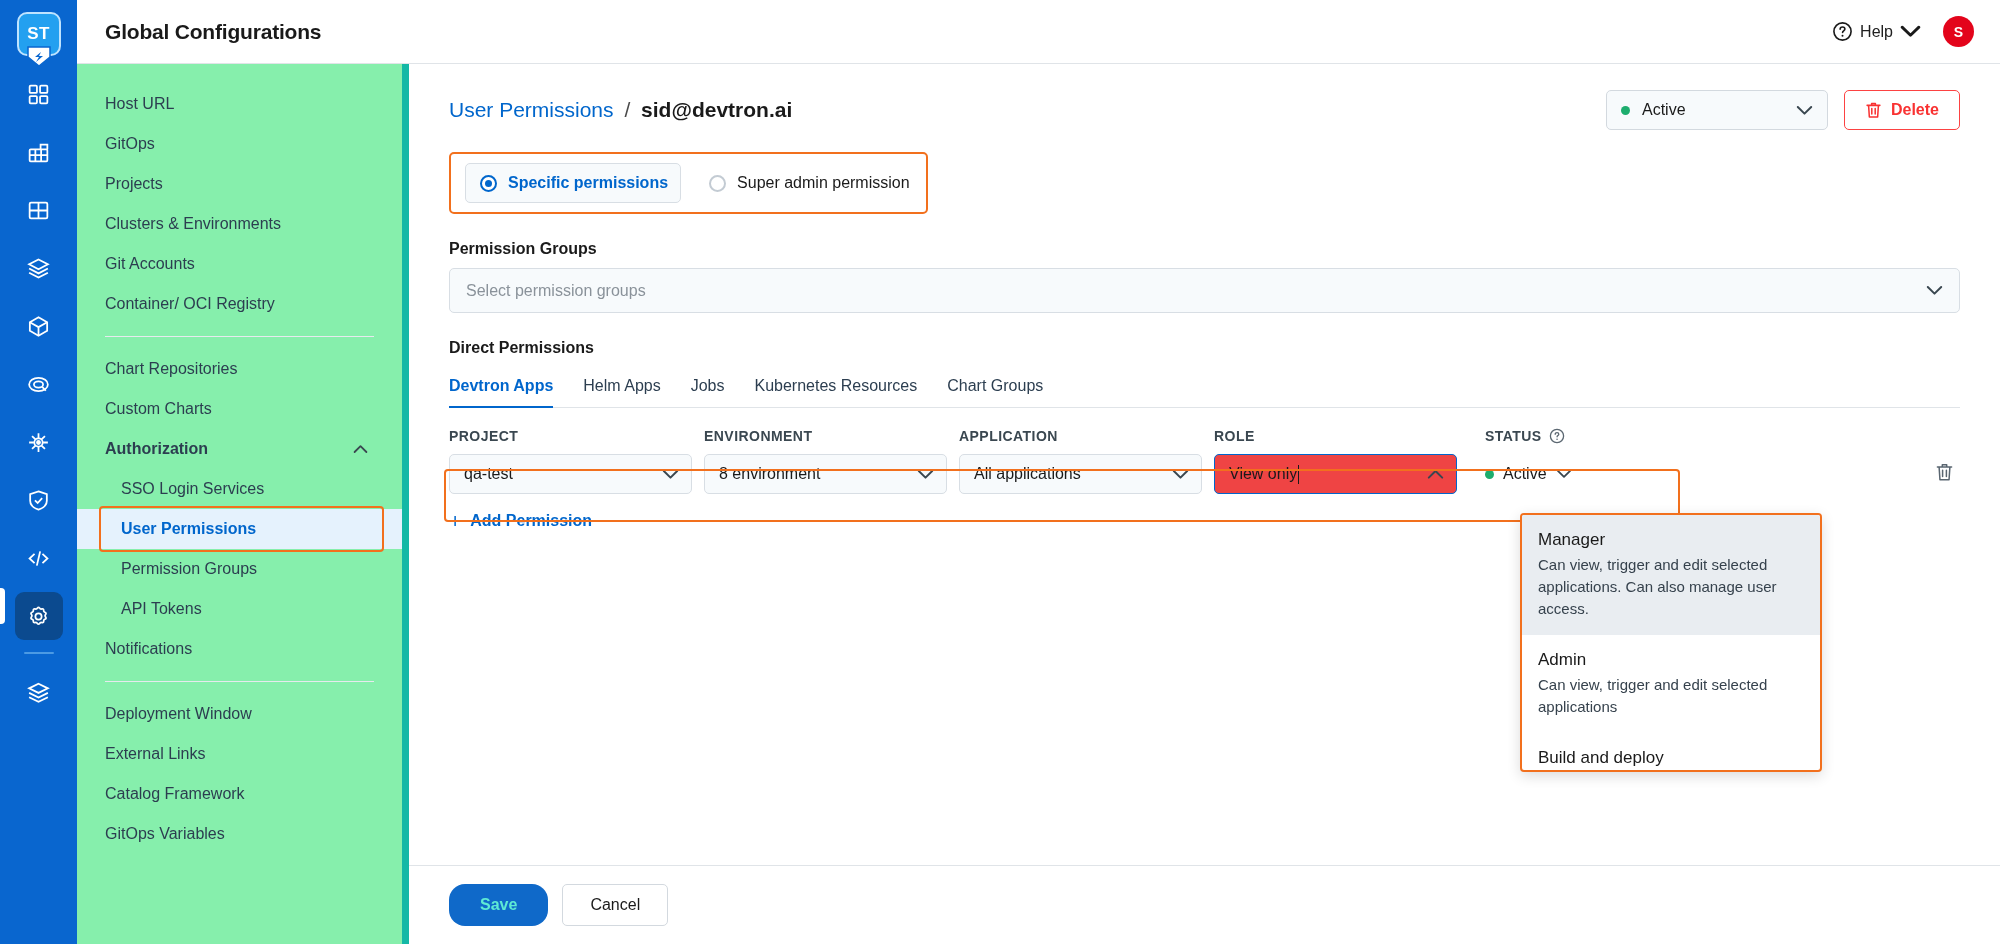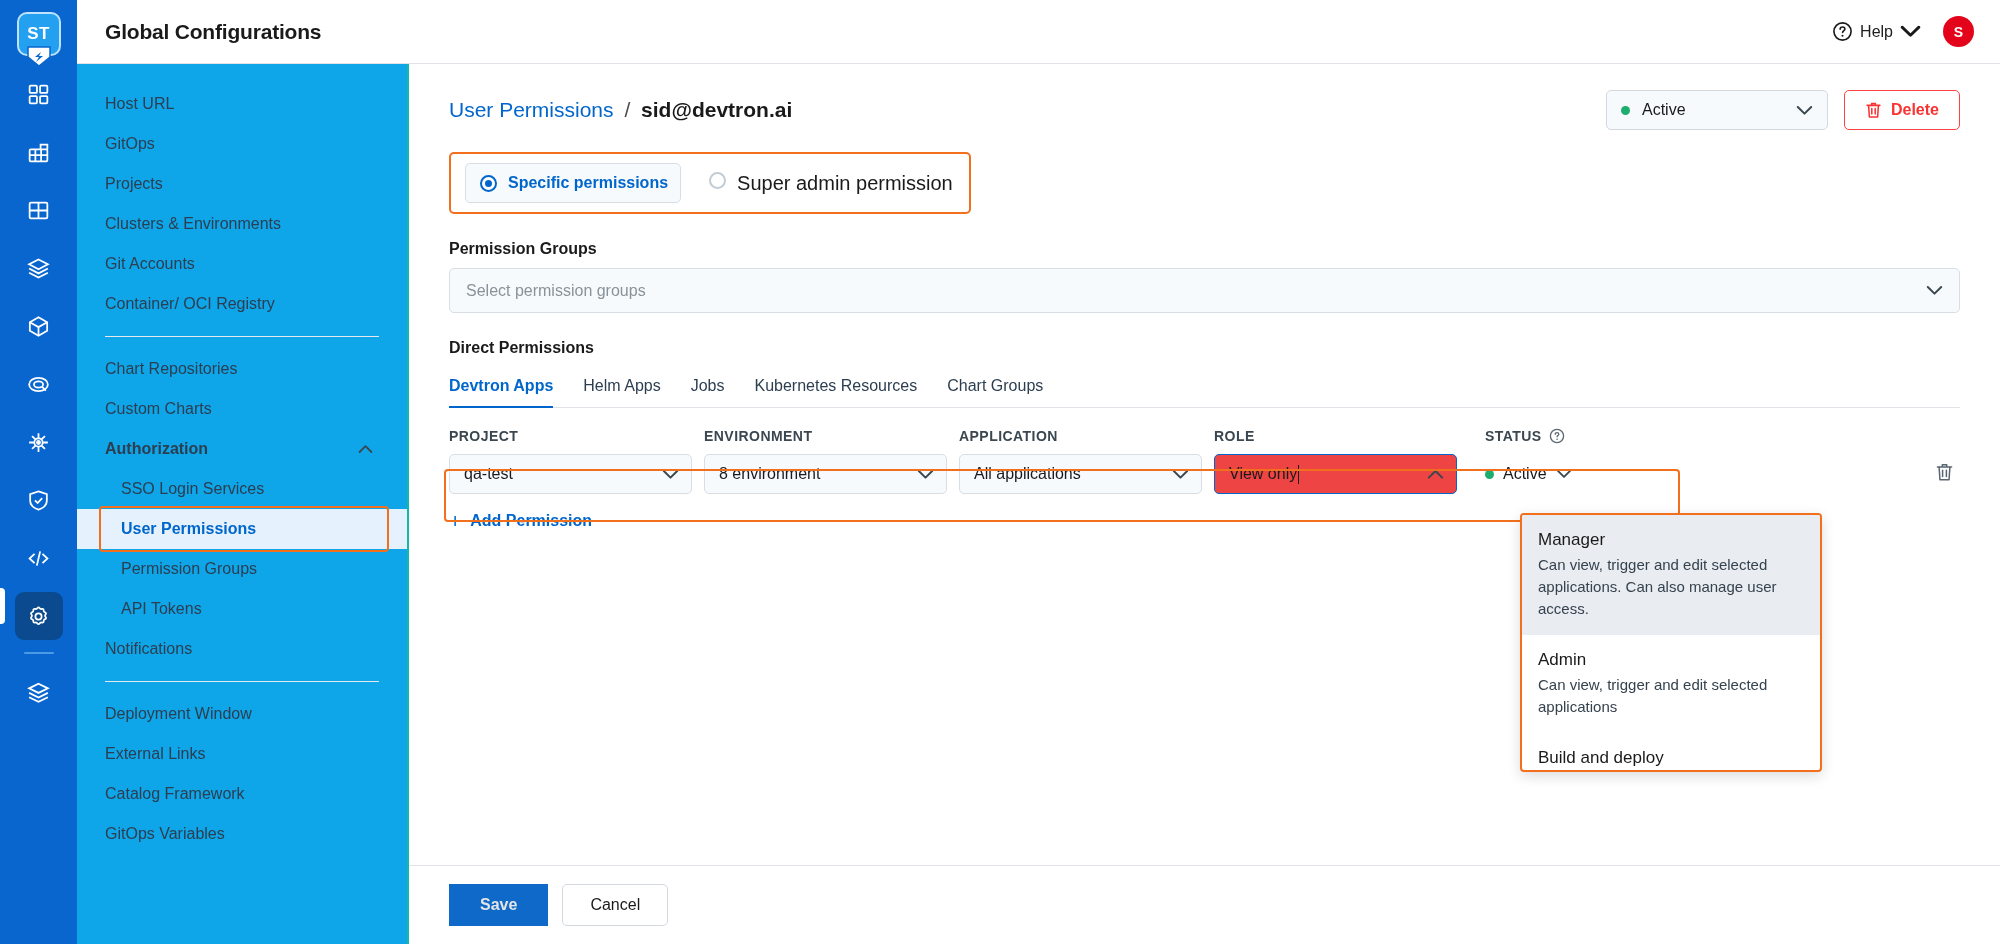--- a/index.html
+++ b/index.html
@@ -58,22 +58,22 @@
   .avatar {
     width: 31px; height: 31px; border-radius: 50%; background: #e3041b;
     color: #fff; display: flex; align-items: center; justify-content: center;
     font-size: 14px; font-weight: 700; cursor: pointer;
   }
 
   .body-row { flex: 1; display: flex; min-height: 0; }
 
   
   .subnav {
-    width: 332px; flex: 0 0 332px; background: #0ea5e9;
-    border-right: 2px solid #14b8a6;
+    width: 332px; flex: 0 0 332px; background: #86efac;
+    border-right: 7px solid #14b8a6;
     padding: 20px 0 0 0; overflow: hidden; position: relative;
   }
   .nav-item {
     padding: 9px 26px 9px 28px; font-size: 16px; color: #2c3e50;
     cursor: pointer; line-height: 22px; white-space: nowrap;
   }
   .nav-item.group {
     font-weight: 600; display: flex; align-items: center; justify-content: space-between;
     padding-right: 34px;
   }
@@ -115,21 +115,21 @@
     color: #f93232; font-size: 16px; font-weight: 600; cursor: pointer;
   }
   .btn-delete svg { width: 17px; height: 18px; stroke: #f93232; fill: none; stroke-width: 1.6; }
 
   
   .radio-box {
     margin-top: 22px; display: inline-flex; align-items: center; gap: 28px;
     border: 2px solid #f2701d; border-radius: 5px;
     padding: 9px 16px 9px 14px;
   }
-  .radio-opt { display: flex; gap: 11px; cursor: pointer; font-size: 20px; }
+  .radio-opt { display: flex; align-items: center; gap: 11px; cursor: pointer; font-size: 16px; }
   .radio-opt.sel { color: #0066cc; font-weight: 700; }
   .radio-opt.unsel { color: #1a1a1a; }
   .rd { width: 17px; height: 17px; border-radius: 50%; border: 2px solid #c3cbd3; background: #fff; position: relative; flex: 0 0 17px; }
   .rd.on { border-color: #0066cc; }
   .rd.on::after {
     content: ''; position: absolute; inset: 3px; border-radius: 50%; background: #0066cc;
   }
 
   .sec-label { font-size: 16px; font-weight: 700; color: #1a1a1a; margin-top: 26px; }
   .big-select {
@@ -200,22 +200,22 @@
   .dd-opt.hi { background: #e9edf1; }
   .dd-title { font-size: 17px; color: #1a1a1a; line-height: 24px; }
   .dd-desc { font-size: 15px; color: #36424d; line-height: 22px; margin-top: 2px; }
 
   
   .footer {
     height: 79px; flex: 0 0 79px; border-top: 1px solid #e0e4e8;
     display: flex; align-items: center; gap: 14px; padding: 0 40px; background: #fff;
   }
   .btn-save {
-    height: 42px; padding: 0 31px; background: #0f69c9; color: #e5e5e5;
-    border: none; border-radius: 0; font-size: 16px; font-weight: 600;
+    height: 42px; padding: 0 31px; background: #0f69c9; color: #5eead4;
+    border: none; border-radius: 16px; font-size: 16px; font-weight: 600;
     cursor: pointer; font-family: inherit;
   }
   .btn-cancel {
     height: 42px; padding: 0 27px; background: #fff; color: #1a1a1a;
     border: 1px solid #d3d9df; border-radius: 5px; font-size: 16px;
     cursor: pointer; font-family: inherit;
   }
 </style>
 </head>
 <body>

